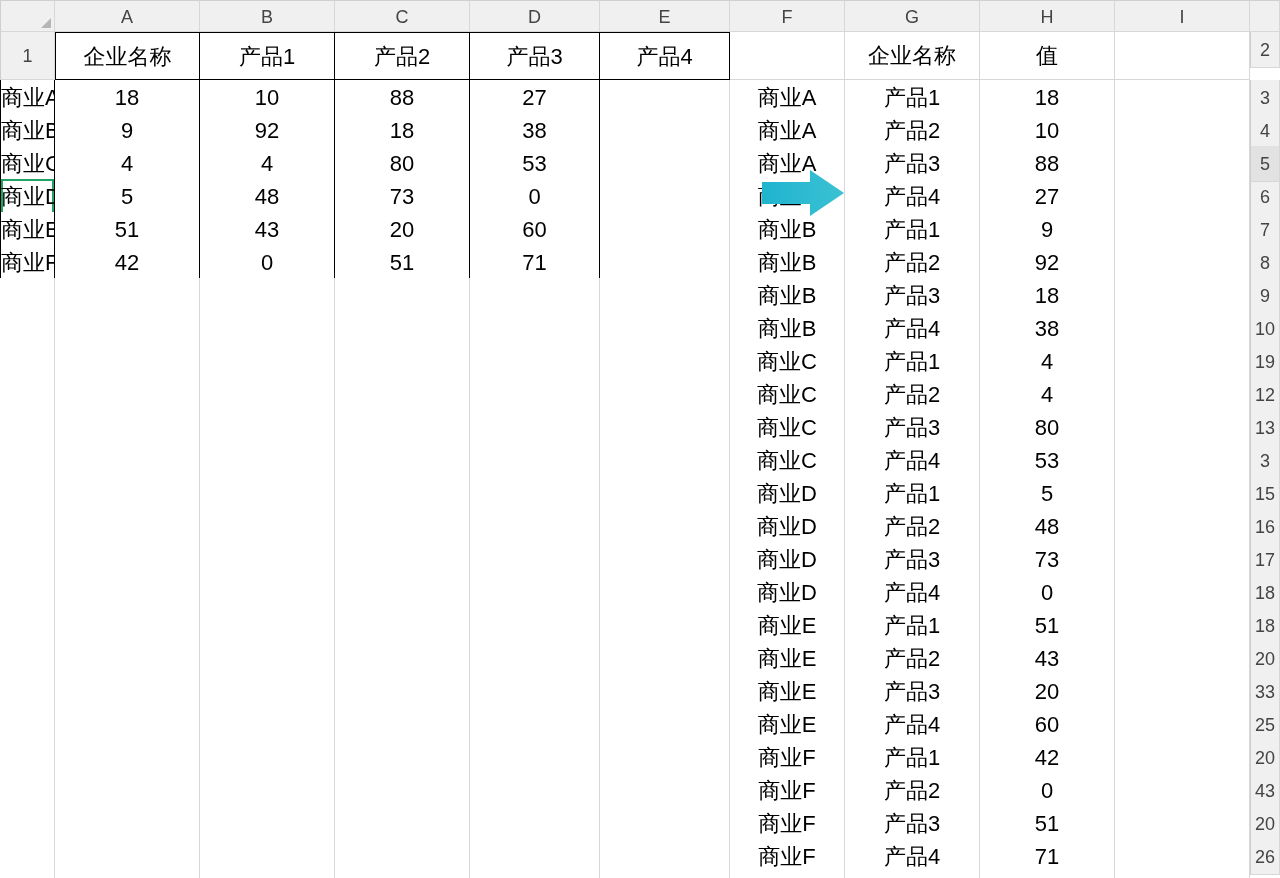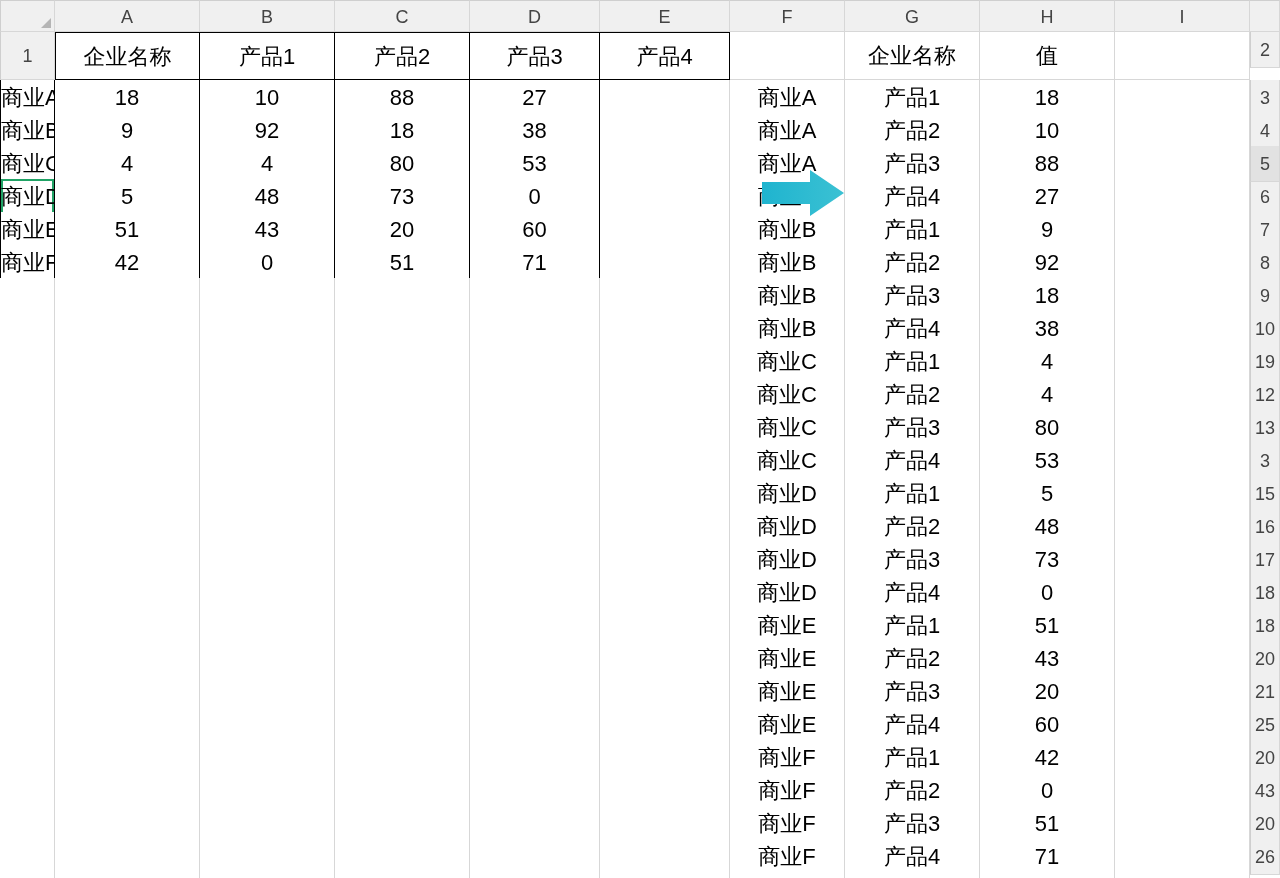--- a/index.html
+++ b/index.html
@@ -331,21 +331,21 @@
       <div class="cell"></div>
       <div class="cell"></div>
       <div class="cell"></div>
       <div class="cell"></div>
       <div class="cell"></div>
       <div class="cell"></div>
       <div class="cell big">商业E</div>
       <div class="cell big">产品3</div>
       <div class="cell big">20</div>
       <div class="cell"></div>
-      <div class="cell rowhdr">21</div>
+      <div class="cell rowhdr">33</div>
       <div class="cell"></div>
       <div class="cell"></div>
       <div class="cell"></div>
       <div class="cell"></div>
       <div class="cell"></div>
       <div class="cell"></div>
       <div class="cell big">商业E</div>
       <div class="cell big">产品4</div>
       <div class="cell big">60</div>
       <div class="cell"></div>

